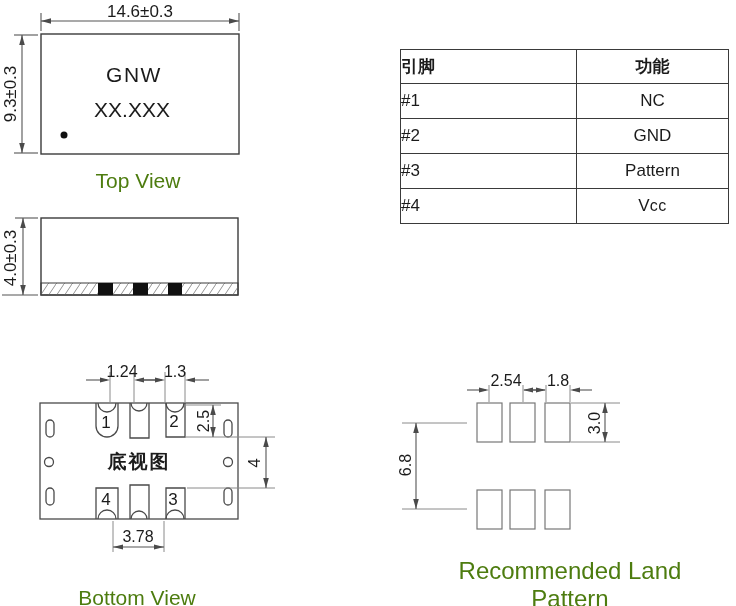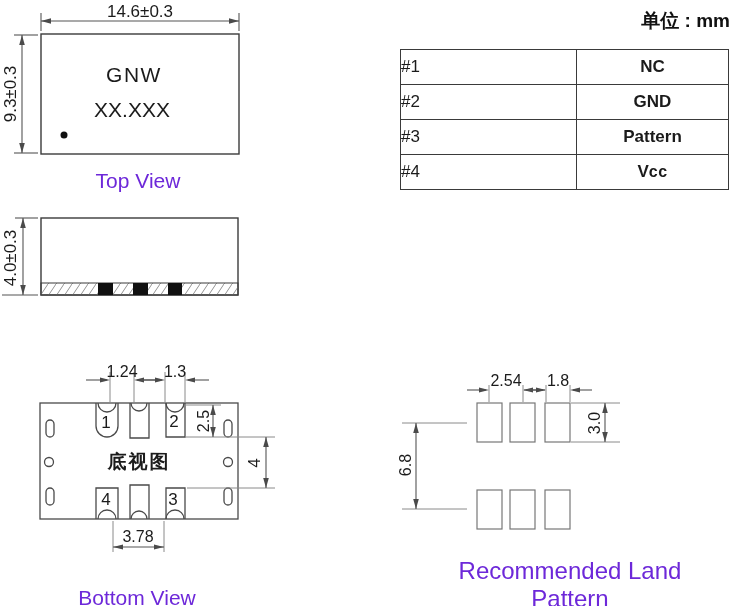--- a/index.html
+++ b/index.html
@@ -1,29 +1,29 @@
 <!DOCTYPE html>
 <html><head>
 <meta charset="utf-8">
 <style>
   html,body{margin:0;padding:0;background:#fff;}
   .canvas{position:relative;width:736px;height:606px;background:#fff;overflow:hidden;
           font-family:"Liberation Sans",sans-serif;color:#1b1b1b;}
   svg{position:absolute;overflow:visible;}
   svg text{font-family:"Liberation Sans",sans-serif;fill:#1b1b1b;}
-  .view-label{position:absolute;text-align:center;font-size:21px;color:#6d28d9;}
+  .view-label{position:absolute;text-align:center;font-size:21px;color:#4d7c0f;}
   .unit-label{position:absolute;left:588px;top:8px;width:142px;text-align:right;
               font-size:19px;font-weight:bold;color:#111;}
   table.pin-table{position:absolute;left:400px;top:49px;border-collapse:collapse;
                   table-layout:fixed;width:326px;font-size:17px;}
   table.pin-table td,table.pin-table th{border:1.6px solid #3a3a3a;height:34px;
                   padding:0;vertical-align:middle;background:#fff;}
   table.pin-table th{height:33px;font-weight:bold;}
   .pin-cell{text-align:left;padding-left:42px;width:175px;}
-  .func-cell{text-align:center;width:151px;font-weight:bold;}
+  .func-cell{text-align:center;width:151px;}
   .sub{font-size:16px;letter-spacing:0.5px;}
   .outline{fill:none;stroke:#3b3b3b;stroke-width:1.4;}
   .outline2{fill:none;stroke:#4a4a4a;stroke-width:1.3;}
   .dimline{stroke:#555;stroke-width:1.1;fill:none;}
   .extline{stroke:#8a8a8a;stroke-width:1;fill:none;}
   .arr{fill:#4a4a4a;stroke:none;}
   .dimtext{font-size:17px;}
   .dimtext-s{font-size:16px;}
 </style>
 </head>
@@ -175,24 +175,27 @@
 
     <line class="extline" x1="12" y1="63" x2="77" y2="63"></line>
     <line class="extline" x1="12" y1="149" x2="77" y2="149"></line>
     <line class="dimline" x1="26" y1="63" x2="26" y2="149"></line>
     <polygon class="arr" points="26,63 23.2,73 28.8,73"></polygon>
     <polygon class="arr" points="26,149 23.2,139 28.8,139"></polygon>
     <text class="dimtext-s" x="21" y="105" text-anchor="middle" transform="rotate(-90 21 105)">6.8</text>
   </svg>
   <div class="view-label" style="left:420px;top:557px;width:300px;font-size:24px;">Recommended Land Pattern</div>
 
-  <div class="unit-label">单位 : mm</div>
 
   <table class="pin-table">
     <tbody>
+        <tr>
+      <th class="pin-cell">引脚</th>
+      <th class="func-cell">功能</th>
+    </tr>
     <tr>
       <td class="pin-cell">#1</td>
       <td class="func-cell"><span>NC</span><span class="sub"></span></td>
     </tr>
     <tr>
       <td class="pin-cell">#2</td>
       <td class="func-cell"><span>GND</span><span class="sub"></span></td>
     </tr>
     <tr>
       <td class="pin-cell">#3</td>

